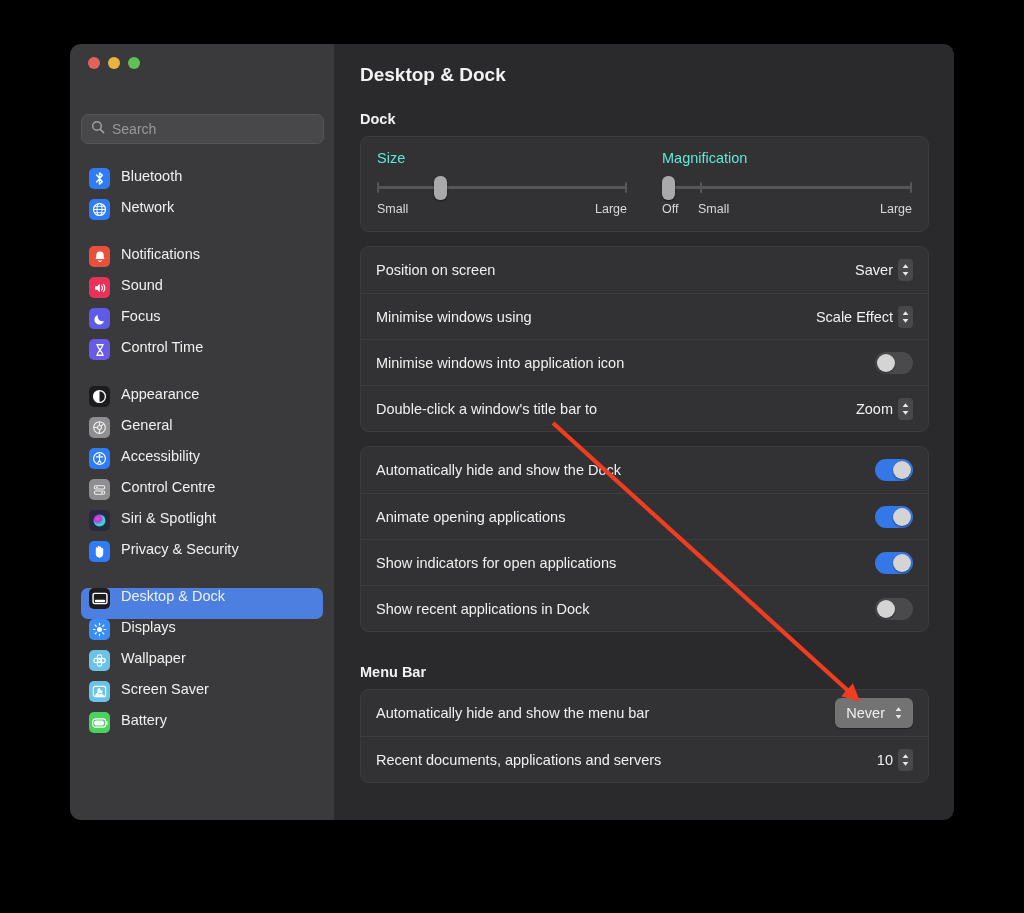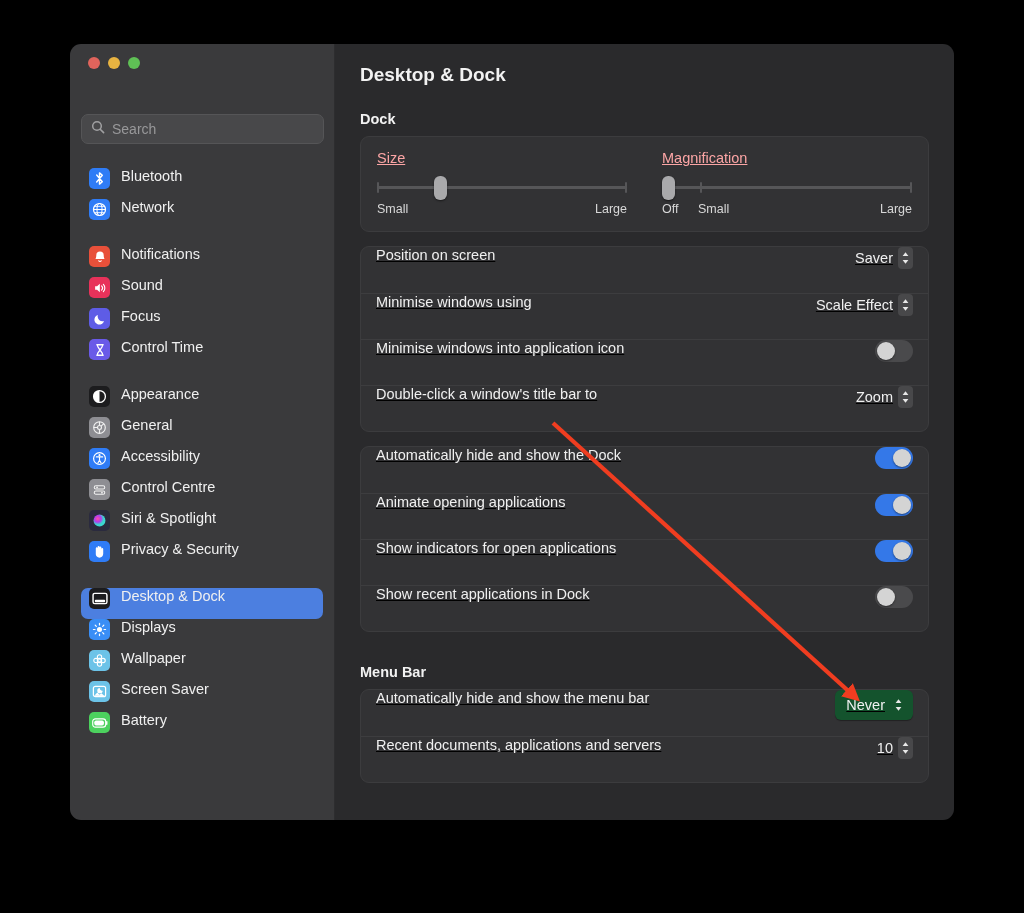--- a/index.html
+++ b/index.html
@@ -122,21 +122,21 @@
     overflow: hidden;
   }
 
   
   .sliders {
     display: flex;
     padding: 13px 16px 12px 16px;
     gap: 35px;
   }
   .slider-col { flex: 1; }
-  .slider-label { font-size: 14.5px; color: #fca5a5; margin-bottom: 13px; text-decoration: underline; }
+  .slider-label { font-size: 14.5px; color: #5eead4; margin-bottom: 13px; }
 
   .slider-track-wrap { position: relative; height: 16px; }
   .track {
     position: absolute; top: 7px; left: 0; right: 0;
     height: 3px; background: #565658; border-radius: 2px;
   }
   .tick {
     position: absolute; top: 3px;
     width: 2px; height: 11px; background: #565658; border-radius: 1px;
   }
@@ -148,46 +148,45 @@
   }
   .slider-ends {
     position: relative;
     margin-top: 7px; height: 17px;
     font-size: 12.5px; color: #d8d8d8;
   }
   .slider-ends span { position: absolute; top: 0; }
 
   
   .row {
-    display: flex; align-items: flex-start;
+    display: flex; align-items: center;
     justify-content: space-between;
     height: 46px;
     padding: 0 15px;
     border-top: 1px solid #3d3d3f;
-    text-decoration: underline;
   }
   .row:first-child { border-top: none; }
   .row-label { font-size: 14.5px; color: #f0f0f0; }
   .row-value {
     display: flex; align-items: center; gap: 5px;
     font-size: 14.5px; color: #f0f0f0;
   }
 
   .stepper {
     display: inline-flex; flex-direction: column;
     align-items: center; justify-content: center;
     width: 15px; height: 22px;
     background: #48484a; border-radius: 4px;
     line-height: 0;
   }
   .stepper svg { display: block; }
 
   .popup-btn {
     display: inline-flex; align-items: center; gap: 6px;
-    background: #14532d;
+    background: #737373;
     border-radius: 6px;
     padding: 4px 7px 4px 11px;
     box-shadow: 0 1px 1px rgba(0,0,0,.35);
   }
   .popup-btn .stepper { background: transparent; }
 
   
   .toggle {
     width: 38px; height: 22px; border-radius: 11px;
     position: relative; flex: 0 0 38px;

